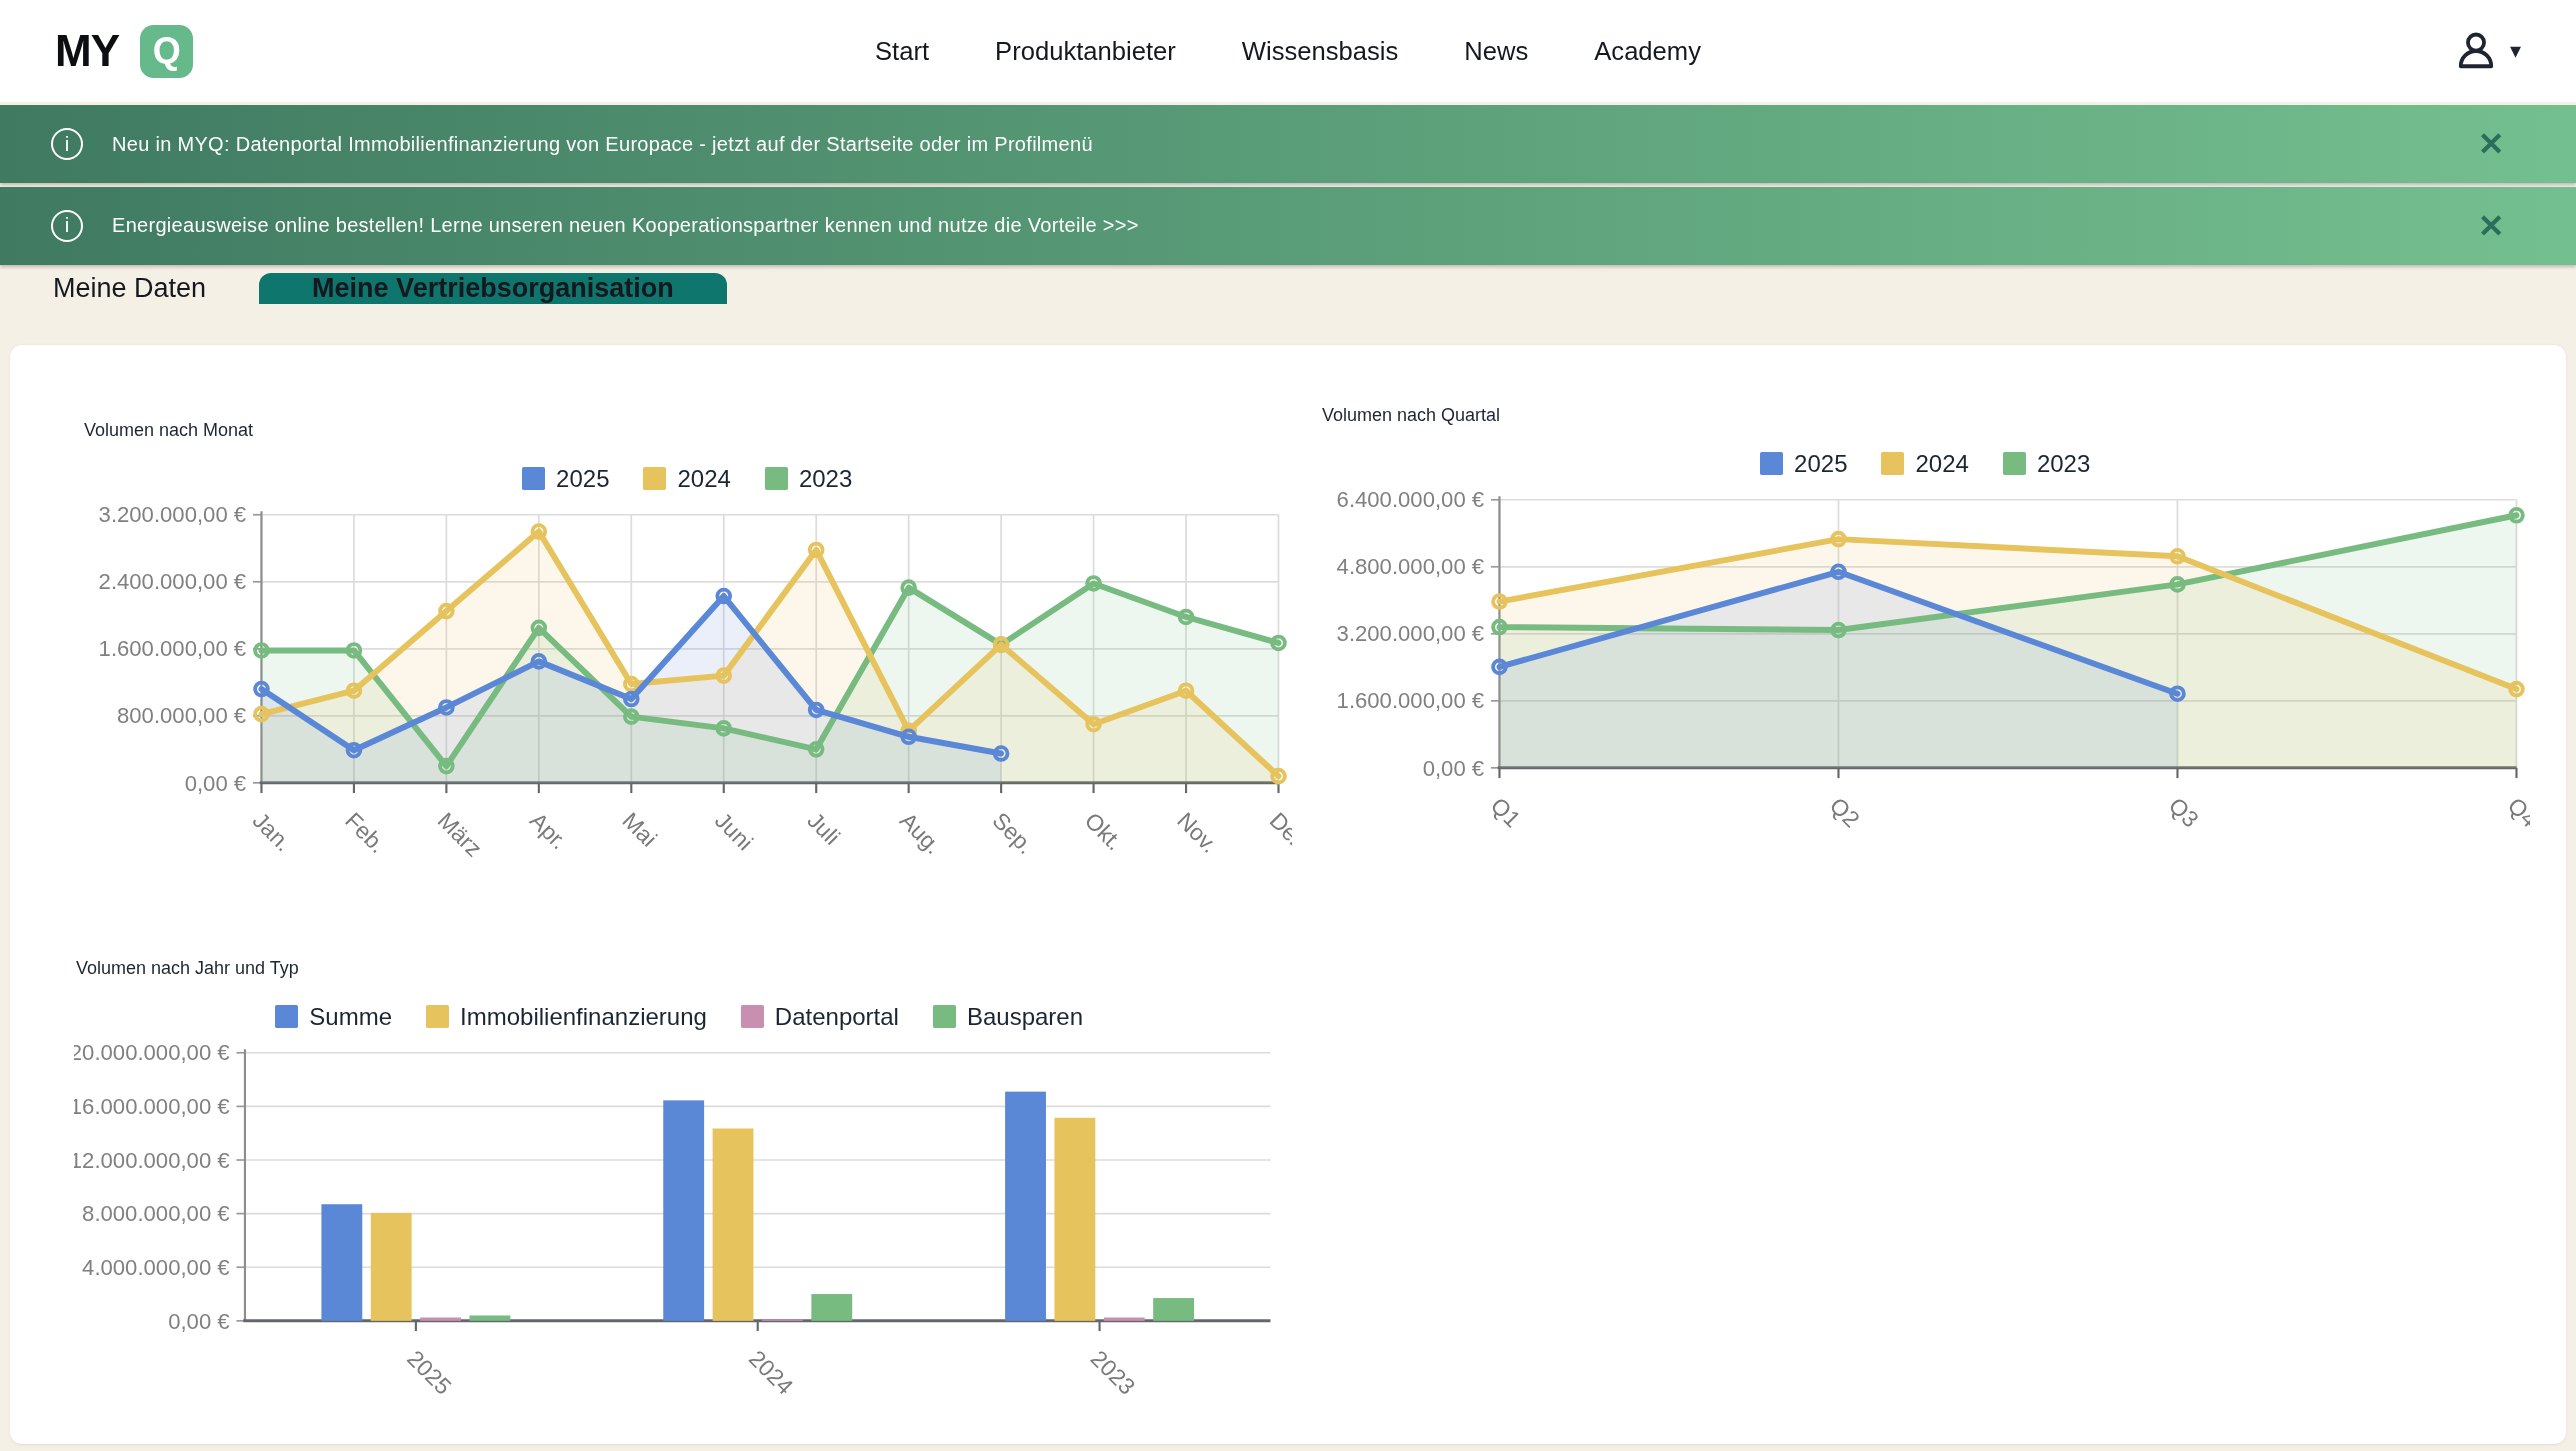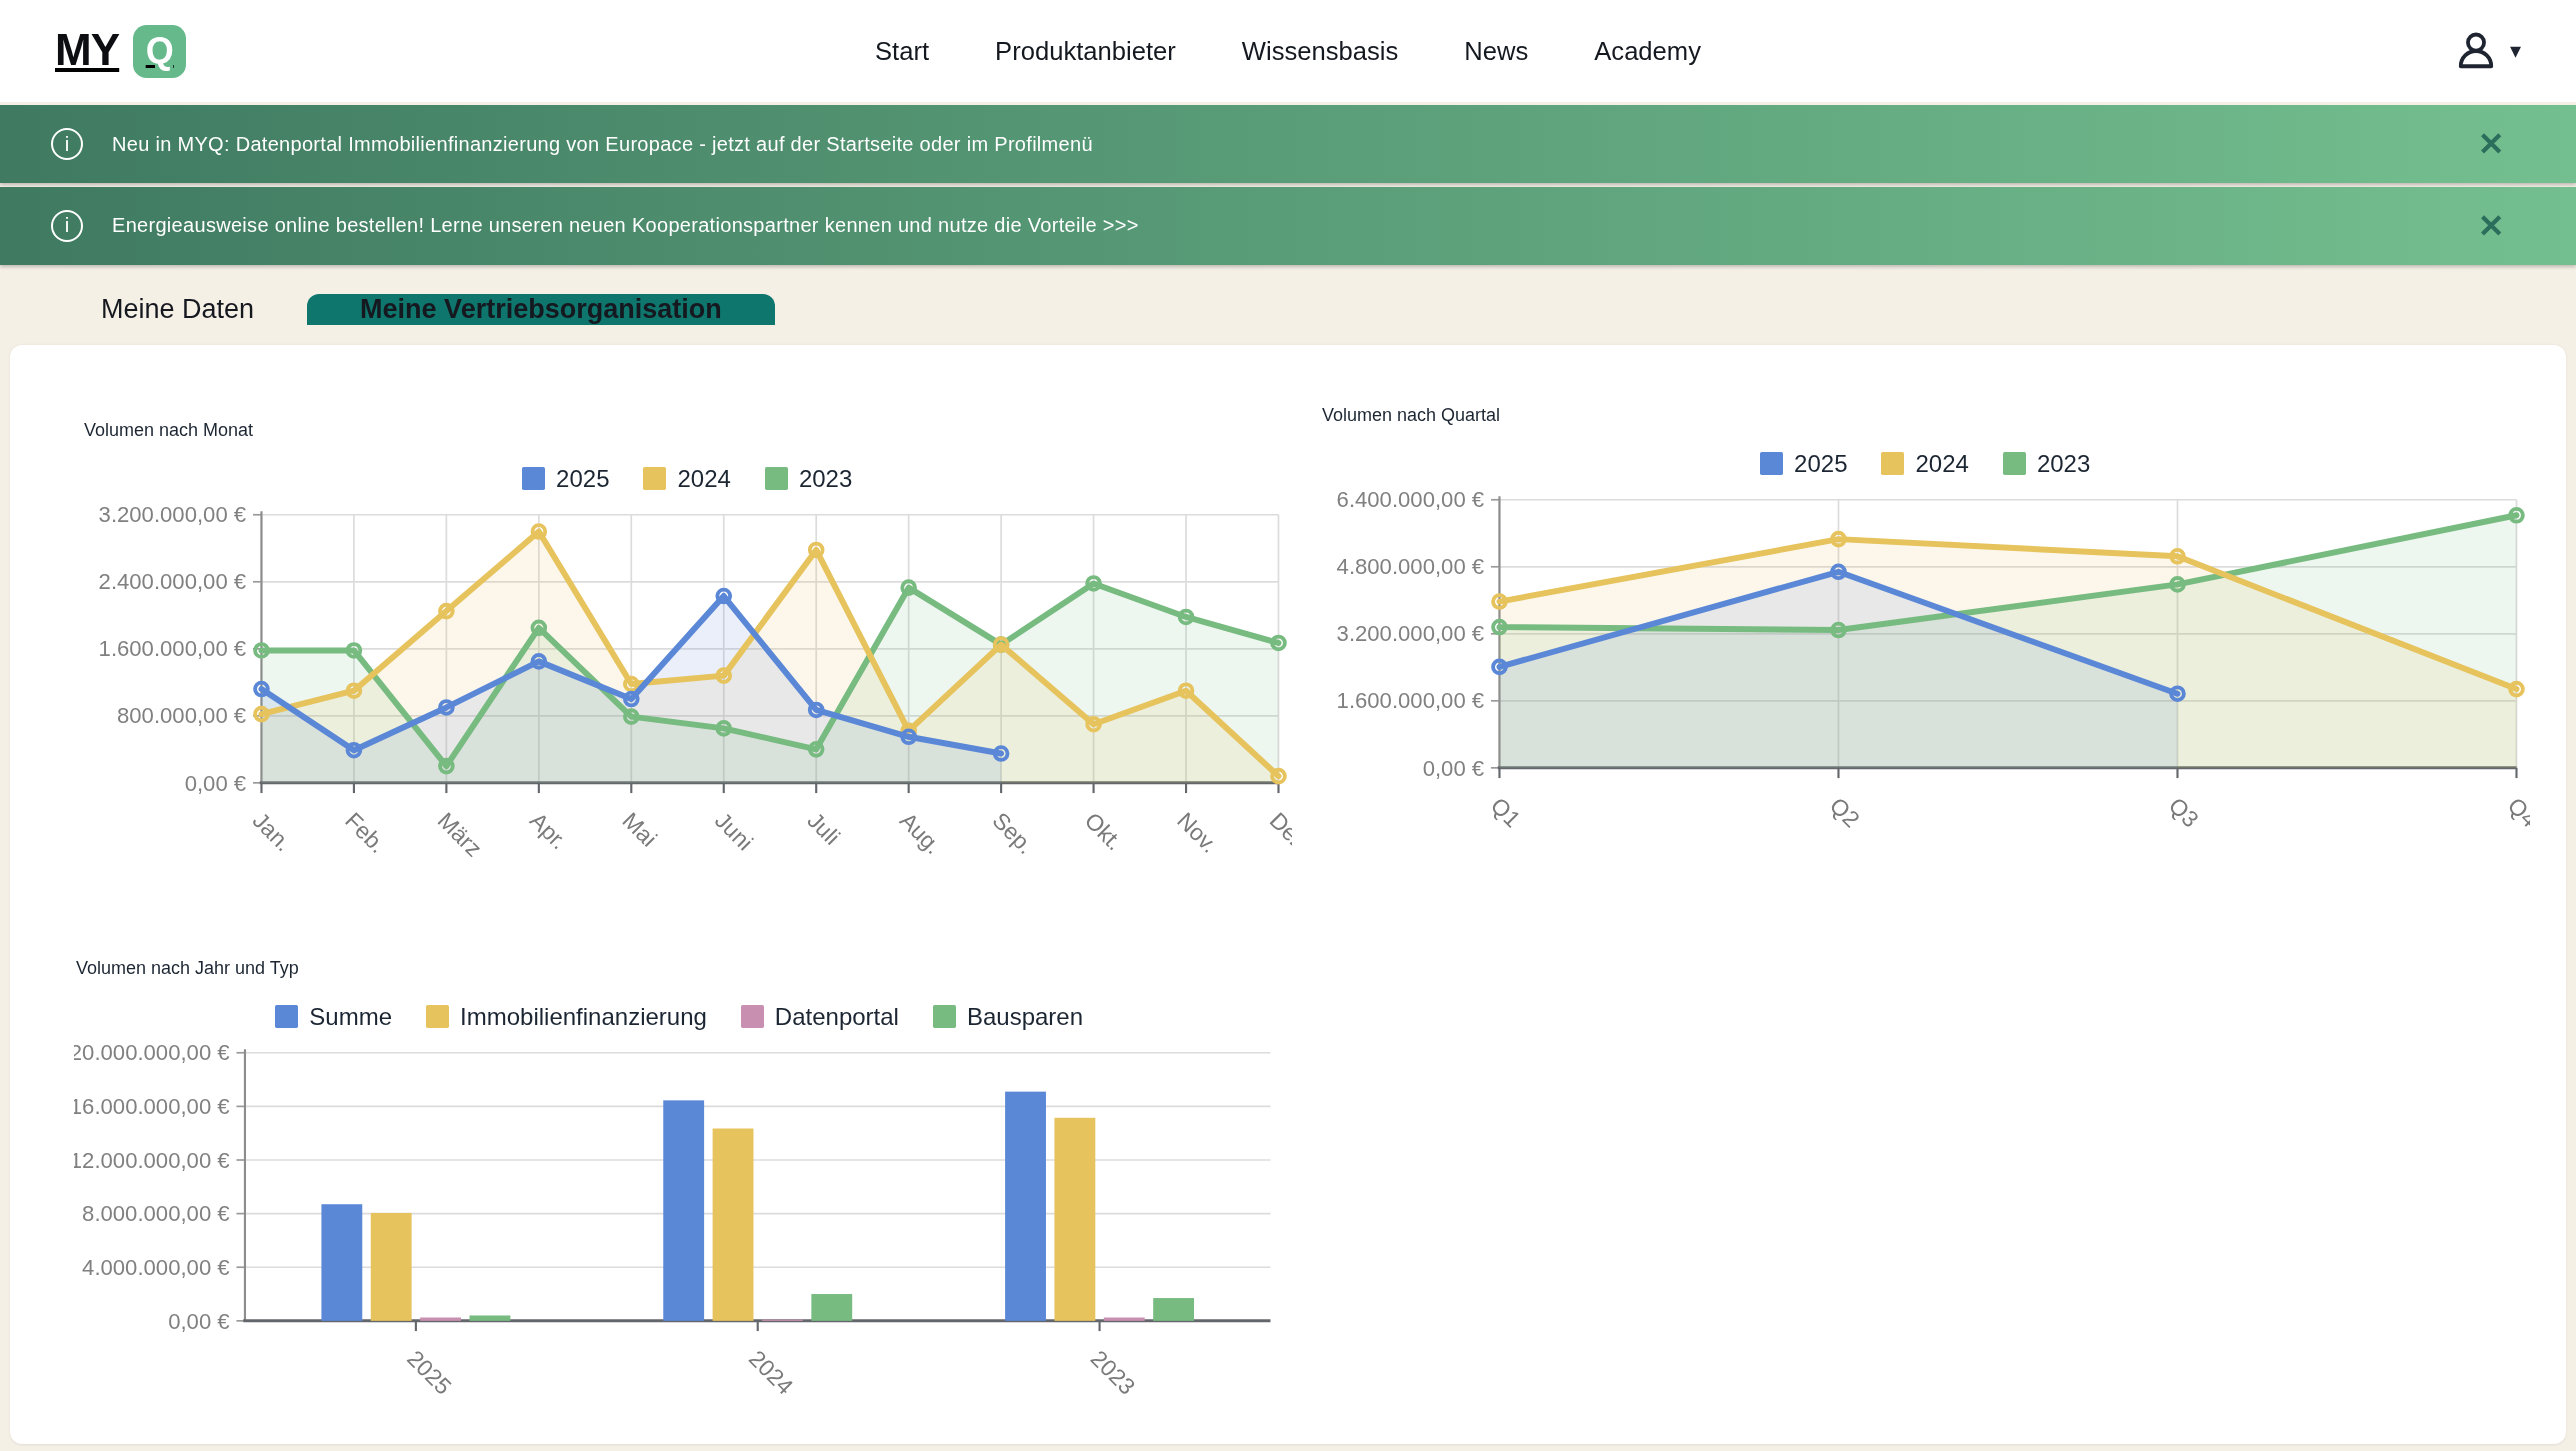--- a/index.html
+++ b/index.html
@@ -2,21 +2,21 @@
 <html style="font-size:13.6px"><head>
 <meta charset="utf-8">
 <style>
   * { margin:0; padding:0; box-sizing:border-box; }
   html,body { width:2576px; height:1452px; overflow:hidden;
     font-family:"Liberation Sans", sans-serif; background:#f4f0e6; }
 
   
   .header { height:102px; background:#fff; display:flex; align-items:center;
     padding:0 55px; position:relative; }
-  .logo { display:flex; gap:14px; cursor:pointer;text-decoration:underline; }
+  .logo { display:flex; align-items:center; gap:21px; cursor:pointer; }
   .logo-my { font-size:44px; font-weight:600; letter-spacing:-0.9px; color:#0c0e12; }
   .logo-q { width:53px; height:53px; background:#65b98b; color:#fff; border-radius:13.6px;
     display:flex; align-items:center; justify-content:center; font-size:36px; font-weight:600; }
   .nav { position:absolute; left:50%; top:0; height:102px; transform:translateX(-50%);
     display:flex; align-items:center; gap:66px; }
   .nav a { font-size:25.6px; color:#14181f; text-decoration:none; font-weight:500; cursor:pointer; }
   .profile { margin-left:auto; display:flex; align-items:center; gap:12px; cursor:pointer; }
   .caret { font-size:22px; color:#1e2430; }
 
   
@@ -24,21 +24,21 @@
     background:linear-gradient(90deg,#3f7a61 0%,#74bf8f 100%);
     box-shadow:0 2.6px 3.4px rgba(0,0,0,0.22); position:relative; }
   .info-icon { width:32px; height:32px; border:2.6px solid #fff; border-radius:50%;
     display:flex; align-items:center; justify-content:center; color:#fff; font-size:20.4px;
     font-style:normal; margin-right:29px; flex:none; }
   .banner-text { color:#fff; font-size:20px; letter-spacing:0.3px; }
   .banner-close { margin-left:auto; background:none; border:none; color:#2c6e5c;
     font-size:32px; font-weight:700; cursor:pointer; line-height:1; padding:0 20.4px; }
 
   
-  .tabbar { display:flex; align-items:center; height:72px; margin-top:8.5px; padding-left:48px; }
+  .tabbar { display:flex; align-items:flex-start; height:72px; margin-top:8.5px; }
   .tab { display:flex; align-items:center; padding:0 53px; font-size:27px; color:#15181e;
     cursor:pointer; }
   .tab.active { background:#0f766e; border-radius:12px 12px 0 0; font-weight:700; }
 
   
   .card { position:relative; margin:0 10.2px; background:#fff; border-radius:12px;
     height:1099px; box-shadow:0 0.9px 2.6px rgba(0,0,0,0.08); }
   .chart-block { position:absolute; width:1210px; }
   .chart-block.b1 { left:72px;  top:75px;  }
   .chart-block.b2 { left:1310px; top:60px; }

